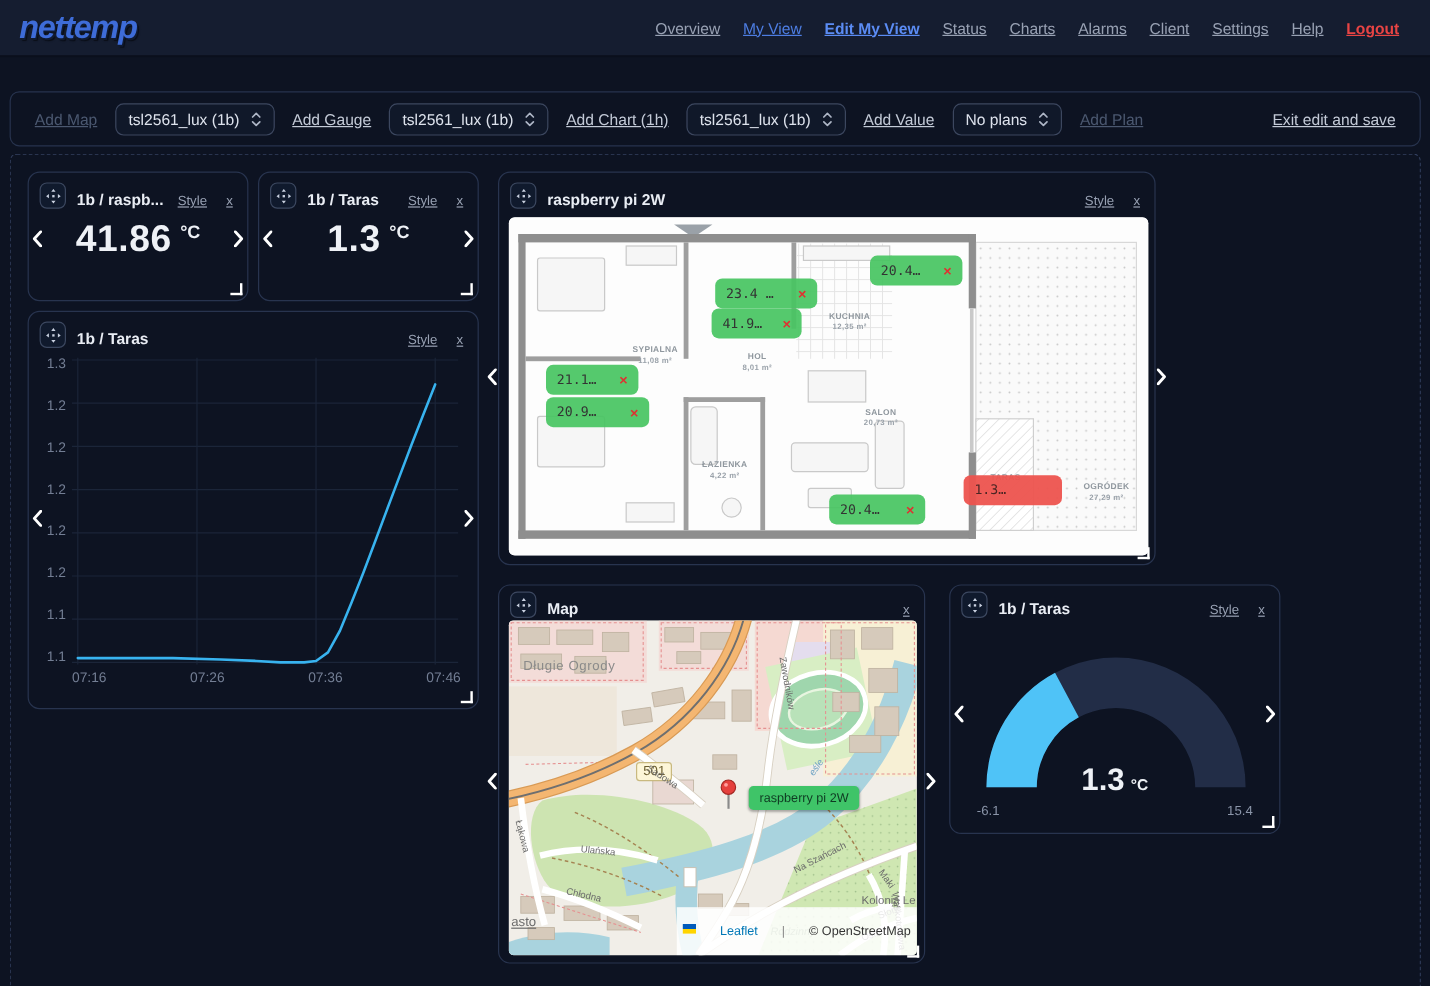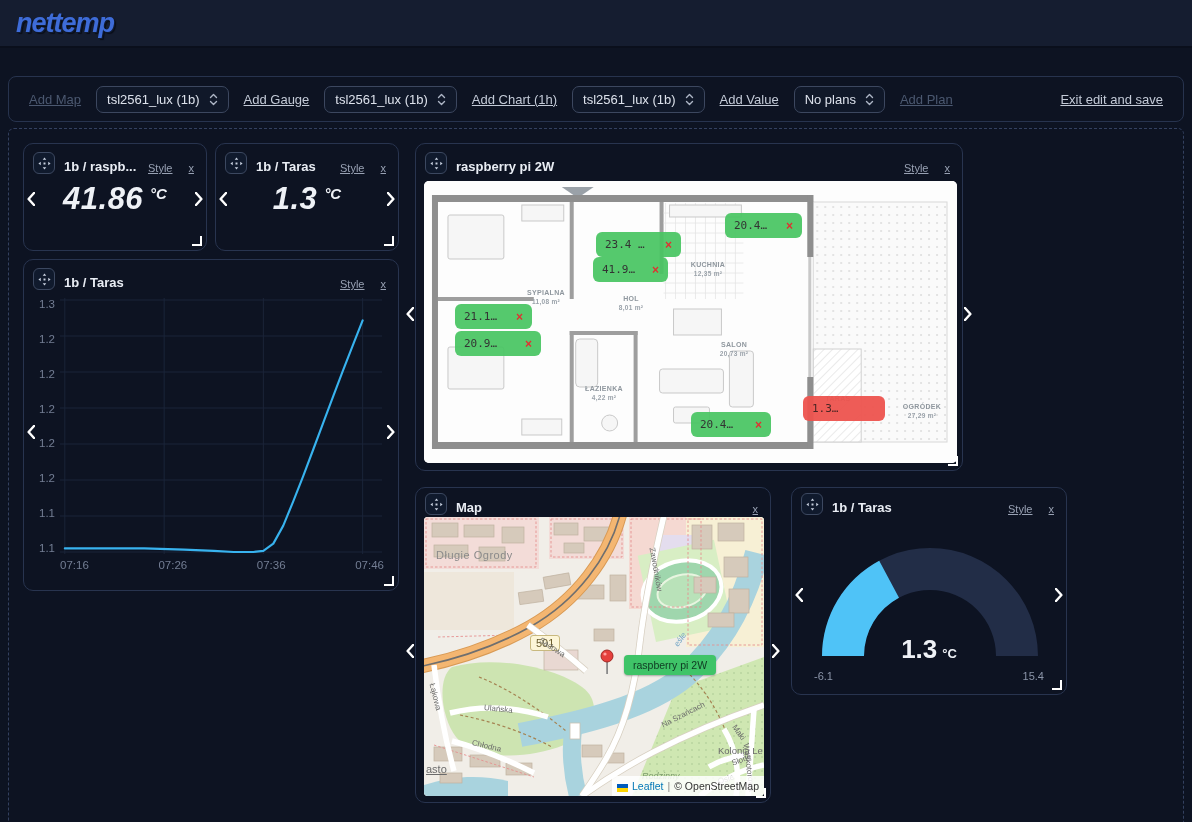--- a/index.html
+++ b/index.html
@@ -65,21 +65,21 @@
     cursor:pointer; line-height:0; z-index:5;
   }
   .chev.l { left:3px; } .chev.r { right:3px; }
   .chev.l.out { left:-10px; } .chev.r.out { right:-10px; }
   .resize {
     position:absolute; right:4px; bottom:4px; width:10px; height:10px;
     border-right:2px solid #fff; border-bottom:2px solid #fff; cursor:nwse-resize; z-index:5;
   }
 
   
-  .value-row { display:flex; justify-content:center; align-items:flex-start; margin-top:4px;font-style:italic; }
+  .value-row { display:flex; justify-content:center; align-items:flex-start; margin-top:4px; }
   .big-val { font-size:31px; font-weight:bold; color:#eef1f6; letter-spacing:.5px; line-height:1; }
   .big-unit { font-size:15px; font-weight:bold; color:#eef1f6; margin-left:7px; margin-top:2px; }
 
   
   .chart-ylabels {
     position:absolute; left:0; top:38px; width:31px; height:256px;
     display:flex; flex-direction:column; justify-content:space-between; align-items:flex-end;
     font-size:11.5px; color:#737e94;
   }
   .chart-plot { position:absolute; left:36px; right:16px; top:38px; height:256px; }
@@ -114,39 +114,51 @@
     border-radius:4px; overflow:hidden; background:#f1eee8; cursor:grab;
   }
   .map-canvas > svg { position:absolute; inset:0; width:100%; height:100%; }
   .mlabel { position:absolute; font-size:8px; color:#6b6b6b; white-space:nowrap; transform-origin:left center; }
   .marker-label {
     position:absolute; background:#3fc468; color:#0f3a22; font-size:10.5px;
     padding:4px 9px; border-radius:4px; box-shadow:0 1px 2px rgba(0,0,0,.3); white-space:nowrap;
   }
   .attrib {
     position:absolute; right:0; bottom:0; background:rgba(255,255,255,.85);
-    display:flex; align-items:flex-end; gap:4px; padding:4px 5px; font-size:10.5px; color:#333;
+    display:flex; align-items:flex-start; gap:20px; padding:14px 5px; font-size:10.5px; color:#333;
   }
   .ua-flag { width:11px; height:8px; display:inline-block;
     background:linear-gradient(#005BBB 50%, #FFD500 50%); }
   .attrib .leaflet { color:#0077b6; }
 
   
   .gauge-svg { position:absolute; left:0; top:30px; width:276px; height:150px; }
   .gauge-value { position:absolute; left:0; right:0; top:146px; text-align:center; }
   .gauge-value .gv { font-size:26px; font-weight:bold; color:#eef1f6; }
   .gauge-value .gu { font-size:13px; font-weight:bold; color:#eef1f6; margin-left:5px; }
   .gauge-minmax { position:absolute; left:22px; right:22px; top:182px;
     display:flex; justify-content:space-between; font-size:11px; color:#8b95a9; }
 </style>
 </head>
 <body>
 
 <div class="topnav">
   <div class="logo">nettemp</div>
+  <div class="navlinks">
+    <span class="link normal">Overview</span>
+    <span class="link active">My View</span>
+    <span class="link active-strong">Edit My View</span>
+    <span class="link">Status</span>
+    <span class="link">Charts</span>
+    <span class="link">Alarms</span>
+    <span class="link">Client</span>
+    <span class="link">Settings</span>
+    <span class="link">Help</span>
+    <span class="link danger">Logout</span>
+  </div>
 </div>
 
 <div class="toolbar">
   <span class="tb-link dim link">Add Map</span>
 
   <span class="select">
     <span>tsl2561_lux (1b)</span>
     <svg width="9" height="13" viewBox="0 0 9 13">
         <path d="M1.5 4.5 L4.5 1.5 L7.5 4.5 M1.5 8.5 L4.5 11.5 L7.5 8.5" stroke="#aeb6c6" stroke-width="1.4" fill="none" stroke-linecap="round" stroke-linejoin="round"></path>
       </svg>

